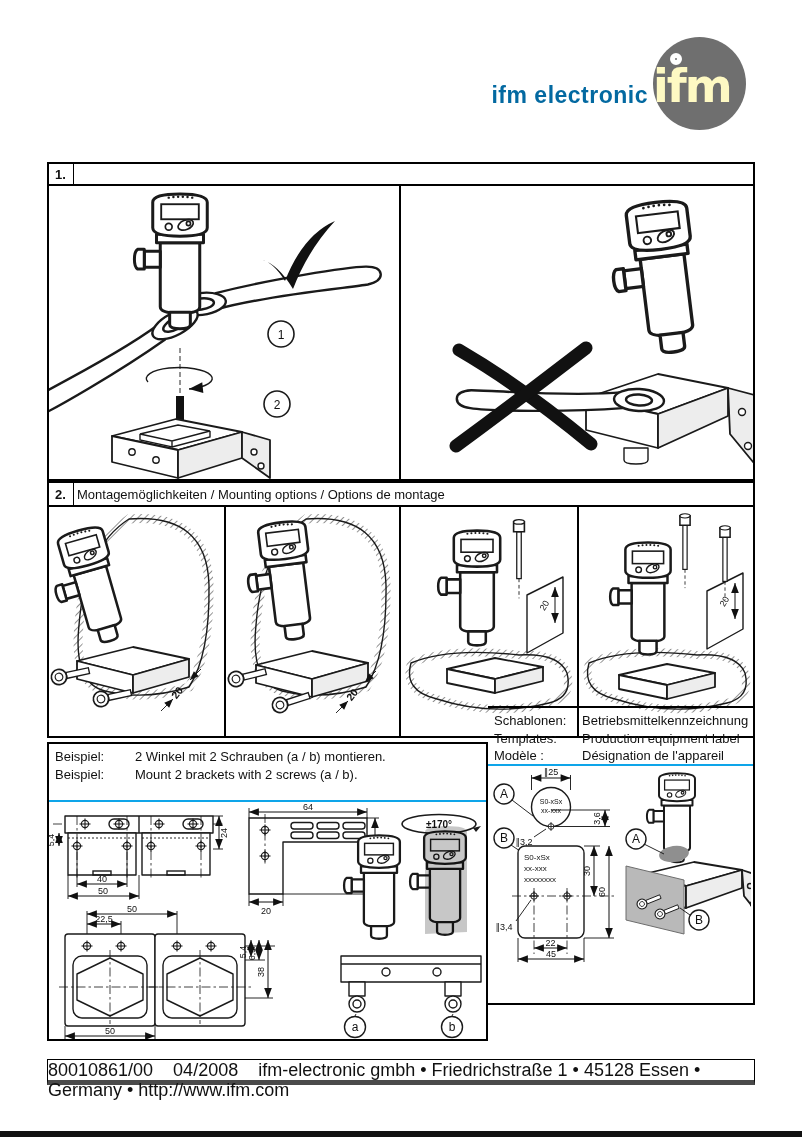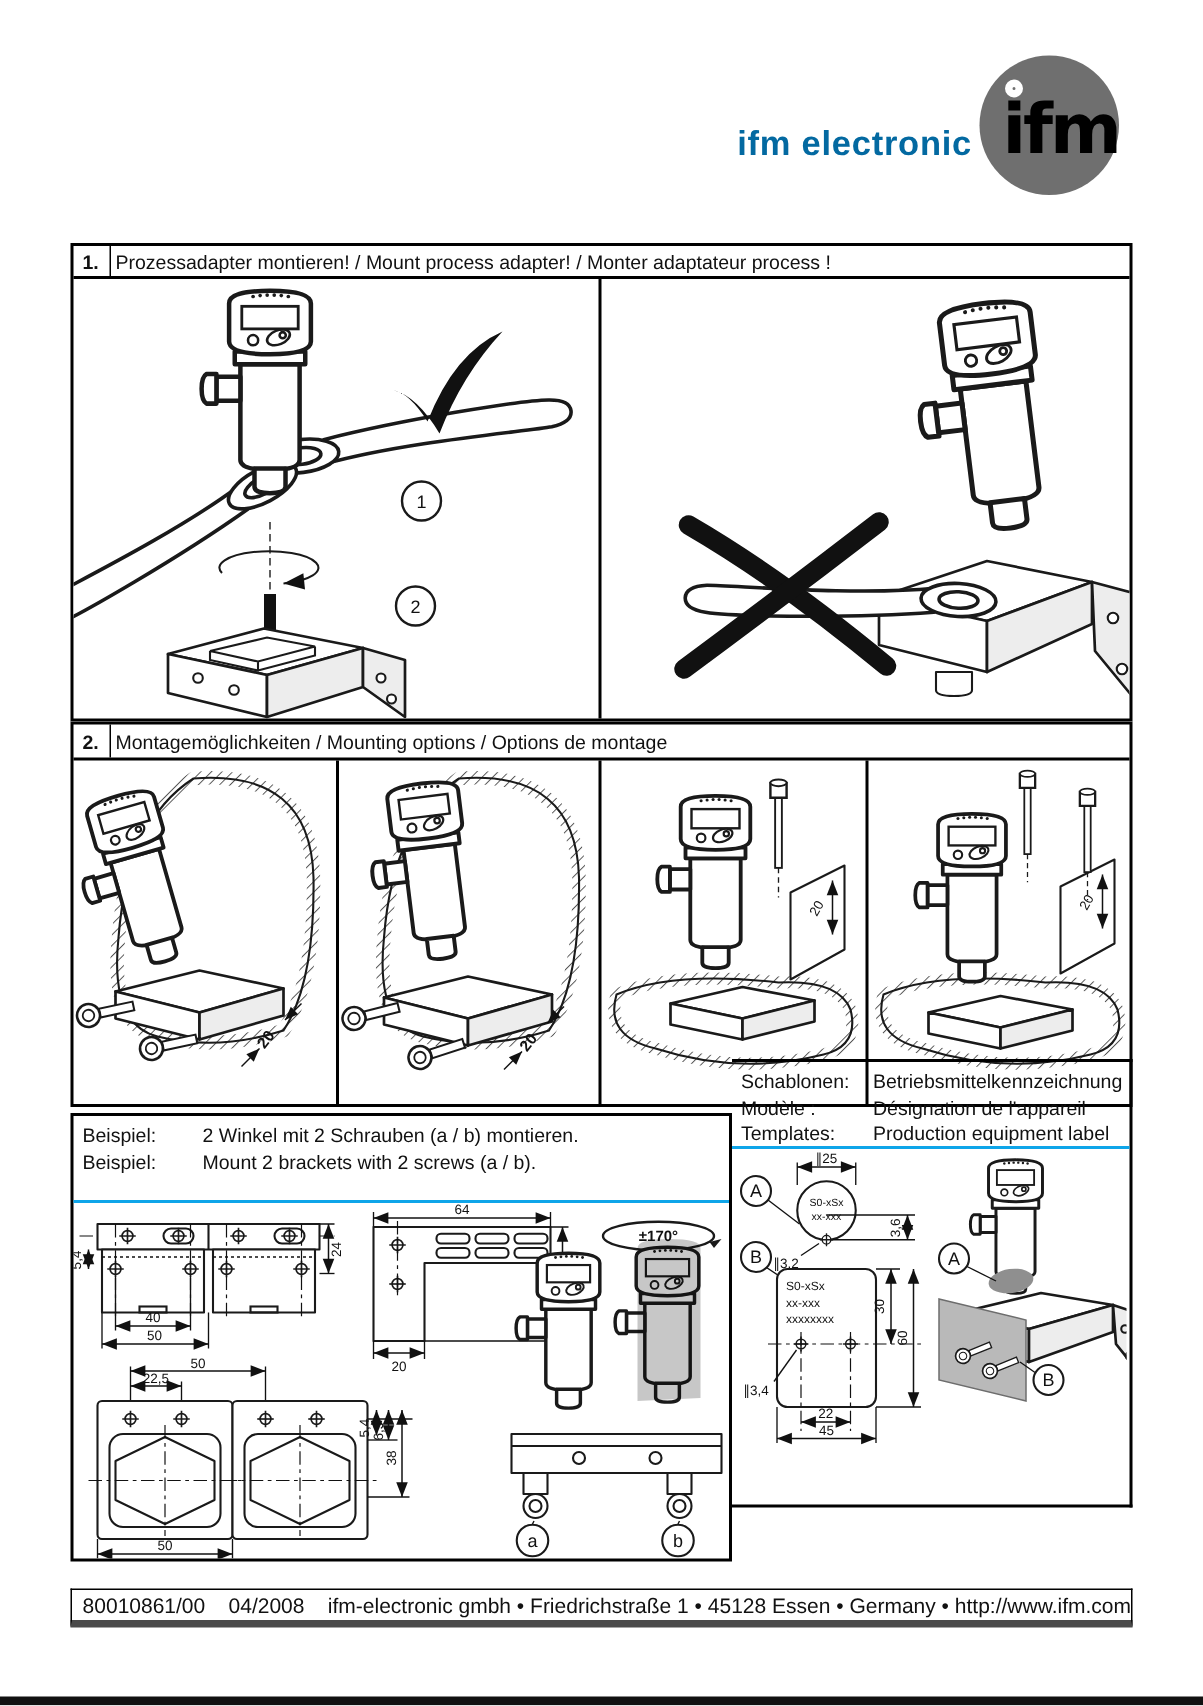--- a/index.html
+++ b/index.html
@@ -5,22 +5,22 @@
   html,body{margin:0;padding:0;background:#fff;}
   .page{position:relative;width:802px;height:1137px;background:#fff;overflow:hidden;
         font-family:"Liberation Sans",sans-serif;color:#111;}
   *{box-sizing:border-box;}
 
   
   .brand{position:absolute;top:82px;left:250px;width:398px;text-align:right;
          font-size:23px;font-weight:bold;color:#0369a1;letter-spacing:0.5px;}
   .logo{position:absolute;left:653px;top:37px;width:93px;height:93px;border-radius:50%;
         background:#6f6f6f;}
-  .logo-text{position:absolute;left:0;top:0;width:100%;height:100%;text-align:right;
-        line-height:98px;font-size:46px;font-weight:bold;color:#000000;letter-spacing:-2px;
+  .logo-text{position:absolute;left:0;top:0;width:100%;height:100%;text-align:left;
+        line-height:98px;font-size:46px;font-weight:bold;color:#fef9c3;letter-spacing:-2px;
         font-family:"DejaVu Sans",sans-serif;}
   .logo-ring{position:absolute;left:17px;top:16px;width:12px;height:12px;border-radius:50%;
         border:5px solid #fff;}
 
   
   .title-box{position:absolute;left:47px;top:132px;width:708px;height:30px;
         border:2.5px solid #000;font-size:16.5px;font-weight:bold;line-height:25px;
         padding-left:9px;}
 
   
@@ -47,21 +47,21 @@
          border:2px solid #000;border-left:none;}
   .s3head{height:58px;border-bottom:2px solid #0ea5e9;padding:4px 6px 0 6px;font-size:13px;}
   .s3row{display:grid;grid-template-columns:80px 1fr;line-height:17.5px;}
   .sec3r .s3row{grid-template-columns:88px 1fr;}
   .s3content{position:relative;height:237px;}
   .s3content svg{display:block;}
 
   
   .footer-box{position:absolute;left:47px;top:1059px;width:708px;height:26px;
         border:1.5px solid #000;border-bottom:5px solid #4a4a4a;
-        font-size:14px;text-align:right;line-height:20px;}
+        font-size:18px;text-align:left;line-height:20px;}
   .bottom-bar{position:absolute;left:0;top:1131px;width:802px;height:6px;background:#111;}
 
   
   svg{font-family:"Liberation Sans",sans-serif;}
   .dl{stroke:#111;stroke-width:1;fill:none;marker-start:url(#ma);marker-end:url(#ma);}
   .xl{stroke:#111;stroke-width:0.9;fill:none;}
   .cl{stroke:#111;stroke-width:0.8;fill:none;stroke-dasharray:9,3,2.5,3;}
   .dim{font-size:9px;fill:#111;text-anchor:middle;}
   .dimtext-b{font-size:10.5px;font-weight:bold;}
   .co{font-size:12px;fill:#111;text-anchor:middle;}
@@ -141,21 +141,20 @@
   <div class="brand">ifm electronic</div>
   <div class="logo">
     <span class="logo-text">ifm</span>
     <span class="logo-ring"></span>
   </div>
 
 
   <div class="sec sec1">
     <div class="sec-head">
       <span class="sec-num">1.</span>
-      <span class="sec-title">Prozessadapter montieren! / Mount process adapter! / Monter adaptateur process !</span>
     </div>
     <div class="sec-body">
 
       <div class="panel" style="width:352px">
         <svg viewBox="0 0 350 293" width="350" height="293">
 
           <use href="#g-wrench" transform="translate(152,118) rotate(-7)"></use>
           <use href="#g-wrench" transform="translate(126,138) rotate(152)"></use>
 
           <use href="#g-sensor" transform="translate(84,6) scale(0.94)"></use>
@@ -487,26 +486,26 @@
     </div>
   </div>
 
   <div class="sec3r">
     <div class="s3head">
       <div class="s3row">
           <span>Schablonen:</span>
           <span>Betriebsmittelkennzeichnung</span>
         </div>
       <div class="s3row">
+          <span>Templates:</span>
+          <span>Production equipment label</span>
+        </div>
+      <div class="s3row">
           <span>Modèle :</span>
           <span>Désignation de l'appareil</span>
-        </div>
-      <div class="s3row">
-          <span>Templates:</span>
-          <span>Production equipment label</span>
         </div>
     </div>
     <div class="s3content">
       <svg viewBox="0 0 263 237" width="263" height="237">
 
         <g>
           <g>
             <circle cx="16" cy="28" r="10" fill="#fff" stroke="#1a1a1a" stroke-width="1.4"></circle>
             <text x="16" y="32" class="co">A</text>
             <line x1="24" y1="34" x2="45" y2="50" class="xl"></line>

